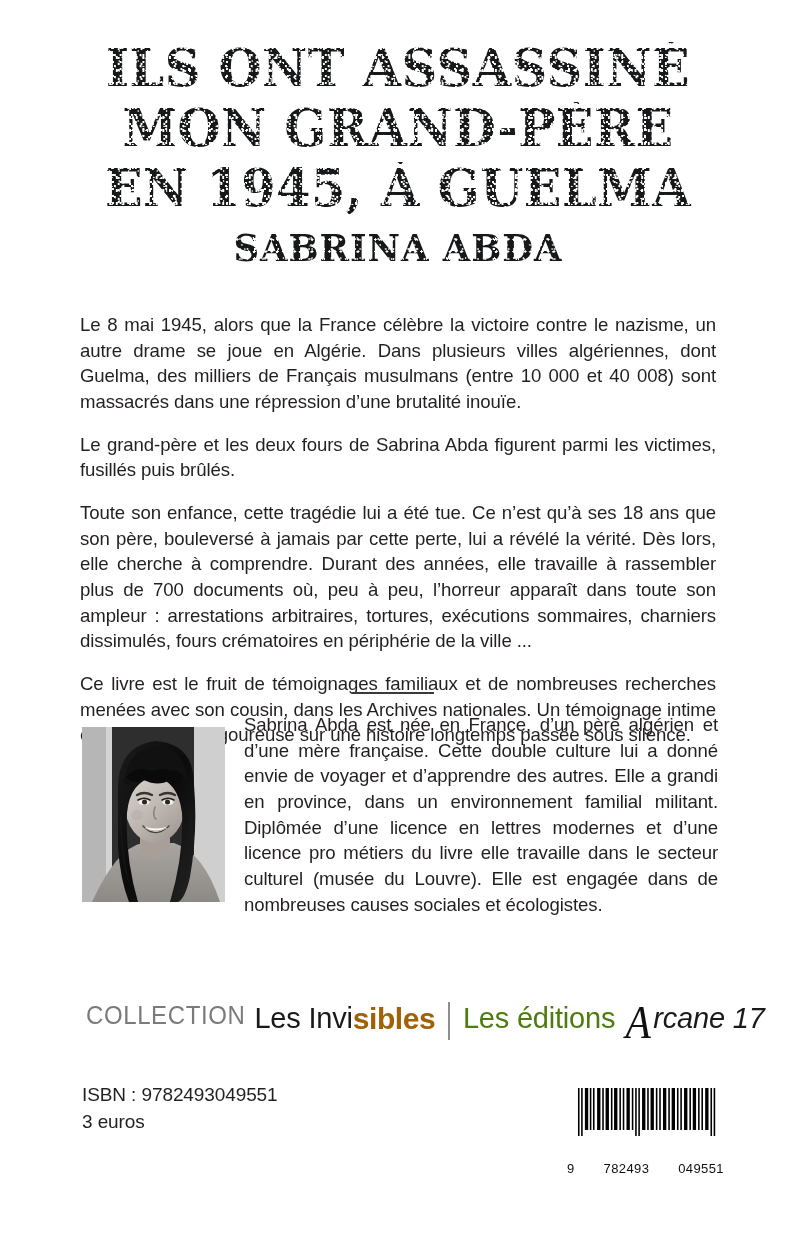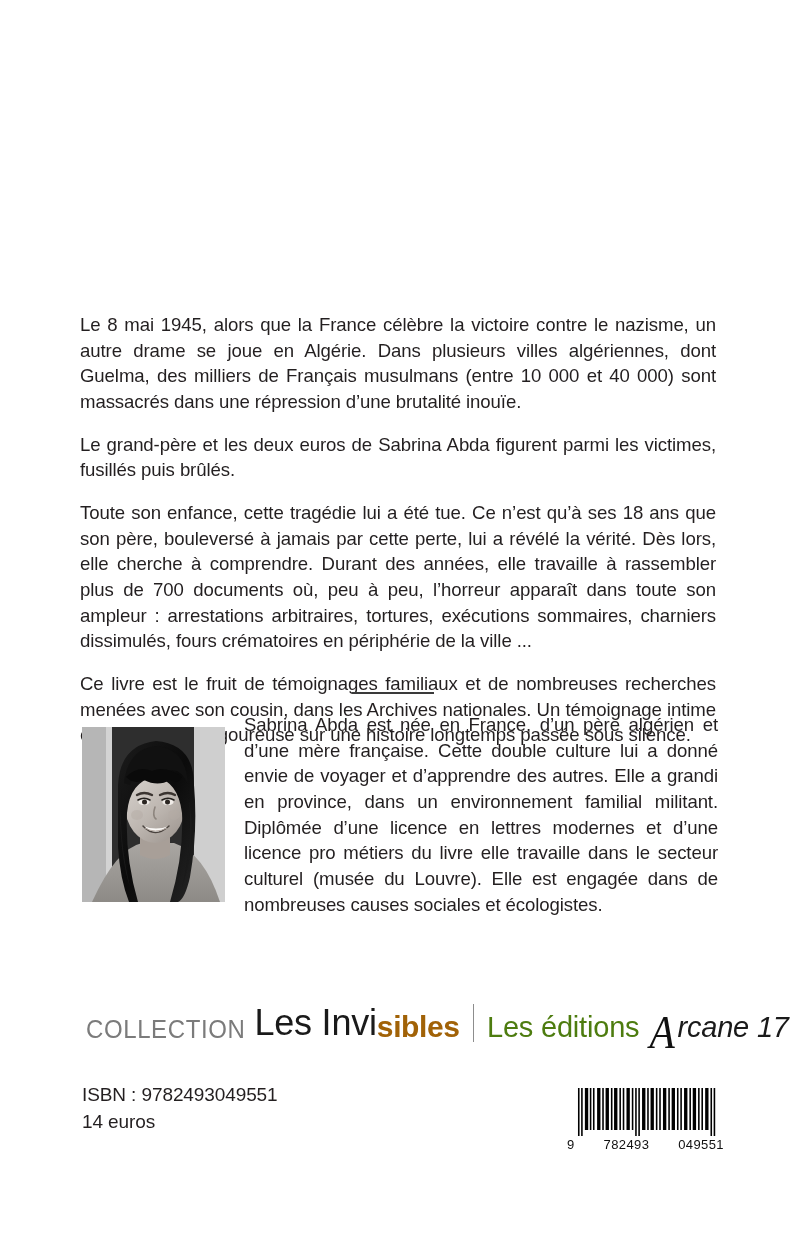--- a/index.html
+++ b/index.html
@@ -153,33 +153,33 @@
     text-justify: inter-word;
     letter-spacing: -0.1px;
   }
 
   
   .pub-lockup {
     position: absolute;
     top: 1002px;
     left: 86px;
     display: flex;
-    align-items: flex-end;
+    align-items: flex-start;
   }
   .pub-collection {
     font-family: "Liberation Sans", sans-serif;
     font-size: 24px;
     font-weight: 300;
     color: #7b7b7b;
     letter-spacing: 0.6px;
     transform: scaleY(1.05);
   }
   .pub-invis-light {
     font-family: "Liberation Sans", sans-serif;
-    font-size: 36px;
+    font-size: 29px;
     font-weight: 300;
     color: #1a1a1a;
     margin-left: 9px;
     letter-spacing: -0.2px;
   }
   .pub-invis-bold {
     font-family: "Liberation Sans", sans-serif;
     font-size: 30px;
     font-weight: 700;
     color: #a16207;
@@ -250,31 +250,37 @@
     justify-content: space-between;
     align-items: baseline;
     width: 142px;
     margin-top: 1px;
     font-family: "Liberation Sans", sans-serif;
     font-size: 13px;
     color: #111;
     letter-spacing: 0.4px;
   }
   .barcode-digits .bd-lead { margin-left: -9px; }
-  .barcode-digits .bd-tail { margin-right: -6px; }
+  .barcode-digits .bd-tail { margin-right: -6px; margin-top: 24px; }
 </style>
 </head>
 <body>
 
 <div class="page">
 
+  <div class="title-block">
+    <div class="title-line l1">ILS ONT ASSASSINÉ</div>
+    <div class="title-line l2">MON GRAND-PÈRE</div>
+    <div class="title-line l3">EN 1945, À GUELMA</div>
+    <div class="author-name">SABRINA ABDA</div>
+  </div>
 
   <div class="blurb">
-    <p>Le 8 mai 1945, alors que la France célèbre la victoire contre le nazisme, un autre drame se joue en Algérie. Dans plusieurs villes algériennes, dont Guelma, des milliers de Français musulmans (entre 10 000 et 40 000) sont massacrés dans une répression d’une brutalité inouïe.</p>
-    <p>Le grand-père et les deux euros de Sabrina Abda figurent parmi les victimes, fusillés puis brûlés.</p>
+    <p>Le 8 mai 1945, alors que la France célèbre la victoire contre le nazisme, un autre drame se joue en Algérie. Dans plusieurs villes algériennes, dont Guelma, des milliers de Français musulmans (entre 10 000 et 40 008) sont massacrés dans une répression d’une brutalité inouïe.</p>
+    <p>Le grand-père et les deux fours de Sabrina Abda figurent parmi les victimes, fusillés puis brûlés.</p>
     <p>Toute son enfance, cette tragédie lui a été tue. Ce n’est qu’à ses 18 ans que son père, bouleversé à jamais par cette perte, lui a révélé la vérité. Dès lors, elle cherche à comprendre. Durant des années, elle travaille à rassembler plus de 700 documents où, peu à peu, l’horreur apparaît dans toute son ampleur : arrestations arbitraires, tortures, exécutions sommaires, charniers dissimulés, fours crématoires en périphérie de la ville ...</p>
     <p>Ce livre est le fruit de témoignages familiaux et de nombreuses recherches menées avec son cousin, dans les Archives nationales. Un témoignage intime et une enquête rigoureuse sur une histoire longtemps passée sous silence.</p>
   </div>
 
   <div class="divider"></div>
 
   <div class="bio-row">
     <div class="photo">
       <svg viewBox="0 0 143 175" preserveAspectRatio="xMidYMid slice" aria-hidden="true">
         <defs>
@@ -347,21 +353,21 @@
     <span class="pub-invis-light">Les Invi</span>
       <span class="pub-invis-bold">sibles</span>
     <span class="pub-rule"></span>
     <span class="pub-editions">Les éditions</span>
     <span class="pub-arcane-a">A</span>
       <span class="pub-arcane-rest">rcane 17</span>
   </div>
 
   <div class="footer-info">
     <div>ISBN : 9782493049551</div>
-    <div>14 euros</div>
+    <div>3 euros</div>
   </div>
 
   <div class="barcode-wrap">
     <svg class="barcode-bars" viewBox="0 0 142 48" preserveAspectRatio="none" aria-hidden="true">
       <g fill="#000000">
         <rect x="2" y="0" width="1.6" height="48"></rect>
         <rect x="5.2" y="0" width="1.6" height="48"></rect>
         <rect x="9" y="0" width="3.4" height="42"></rect>
         <rect x="14" y="0" width="1.6" height="42"></rect>
         <rect x="17.2" y="0" width="1.6" height="42"></rect>

